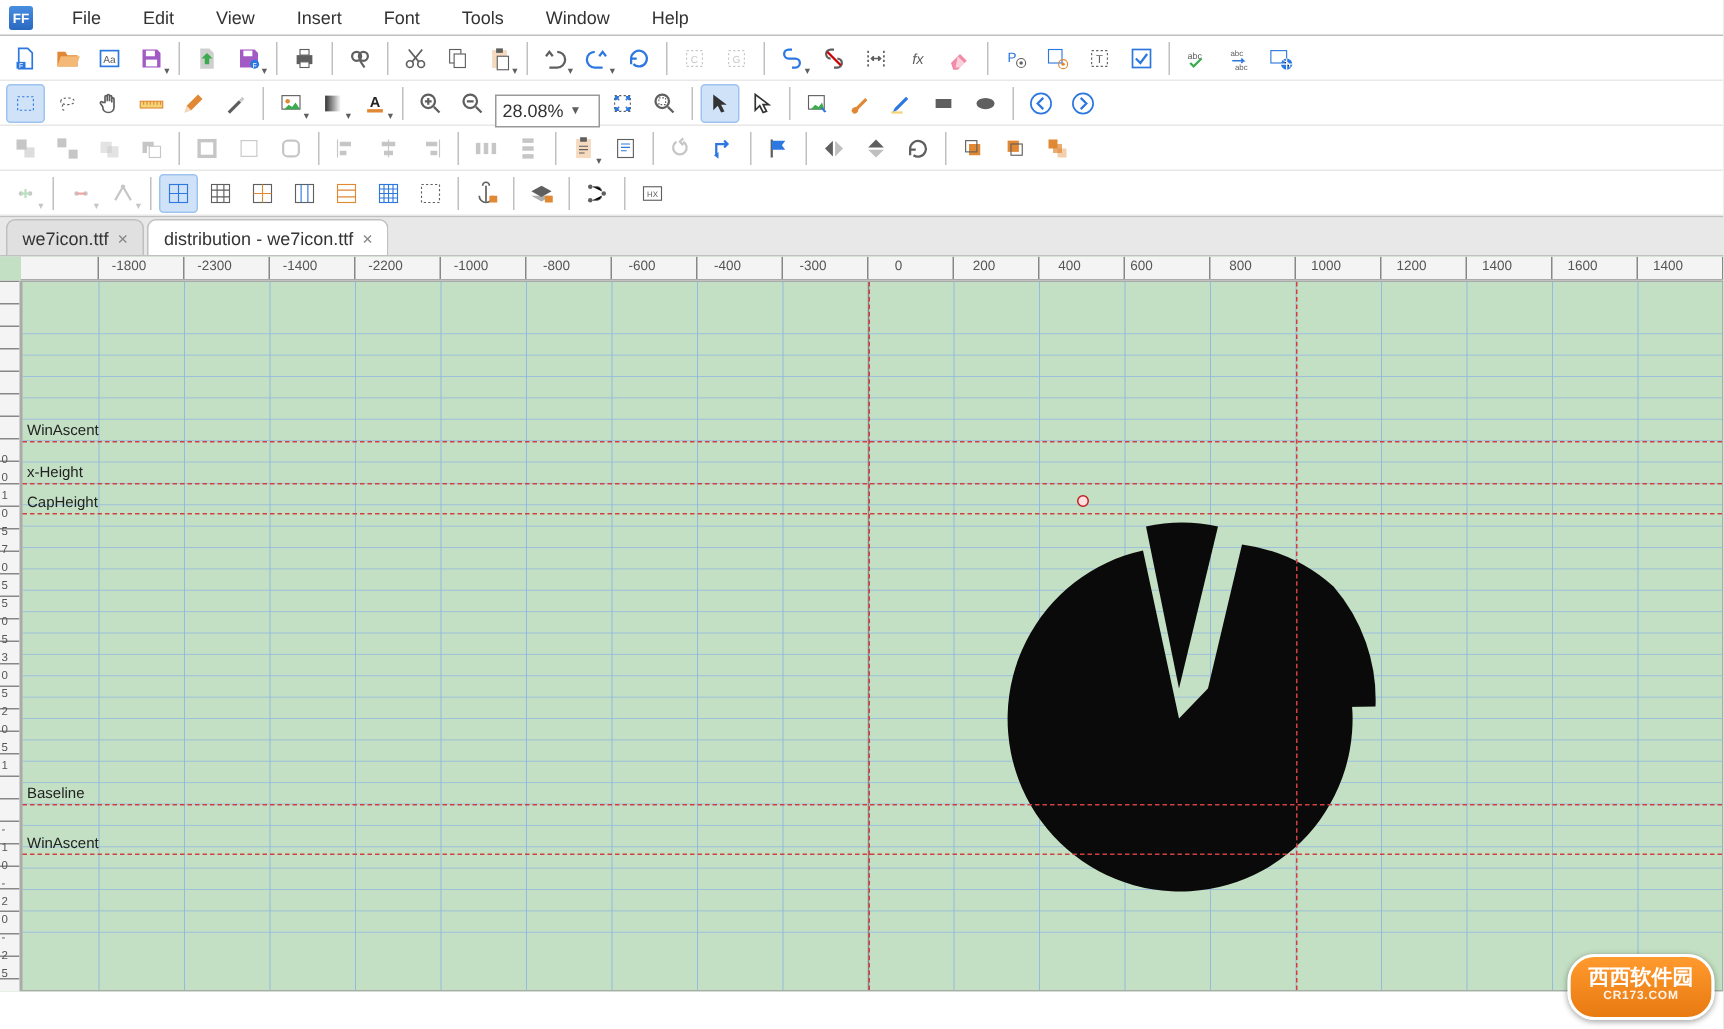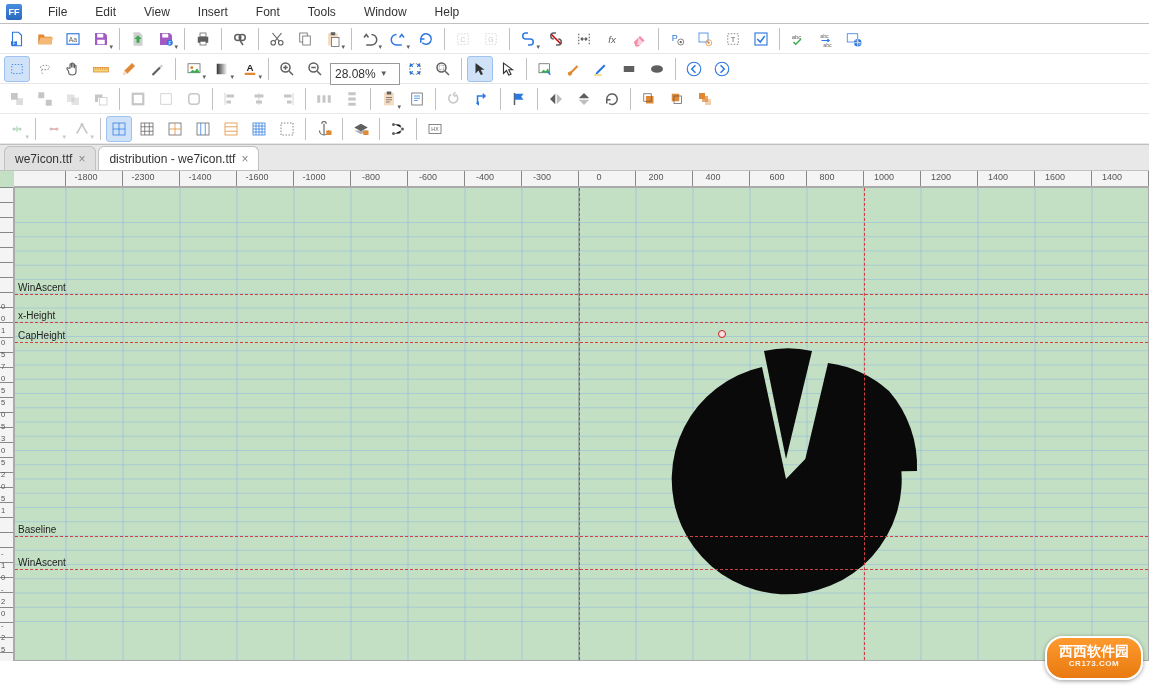--- a/index.html
+++ b/index.html
@@ -731,39 +731,39 @@
 
 <div class="canvas-wrap">
   <div class="ruler-h" id="ruler-h">
       <div class="tick" style="left: 51px;"></div>
       <div class="tick-label" style="left: 51px;">-1800</div>
       <div class="tick" style="left: 108px;"></div>
       <div class="tick-label" style="left: 108px;">-2300</div>
       <div class="tick" style="left: 165px;"></div>
       <div class="tick-label" style="left: 165px;">-1400</div>
       <div class="tick" style="left: 222px;"></div>
-      <div class="tick-label" style="left: 222px;">-1600</div>
+      <div class="tick-label" style="left: 222px;">-2200</div>
       <div class="tick" style="left: 279px;"></div>
       <div class="tick-label" style="left: 279px;">-1000</div>
       <div class="tick" style="left: 336px;"></div>
       <div class="tick-label" style="left: 336px;">-800</div>
       <div class="tick" style="left: 393px;"></div>
       <div class="tick-label" style="left: 393px;">-600</div>
       <div class="tick" style="left: 450px;"></div>
       <div class="tick-label" style="left: 450px;">-400</div>
       <div class="tick" style="left: 507px;"></div>
       <div class="tick-label" style="left: 507px;">-300</div>
       <div class="tick" style="left: 564px;"></div>
       <div class="tick-label" style="left: 564px;">0</div>
       <div class="tick" style="left: 621px;"></div>
       <div class="tick-label" style="left: 621px;">200</div>
       <div class="tick" style="left: 678px;"></div>
       <div class="tick-label" style="left: 678px;">400</div>
       <div class="tick" style="left: 735px;"></div>
-      <div class="tick-label" style="left: 742px;">600</div>
+      <div class="tick-label" style="left: 726px;">600</div>
       <div class="tick" style="left: 792px;"></div>
       <div class="tick-label" style="left: 792px;">800</div>
       <div class="tick" style="left: 849px;"></div>
       <div class="tick-label" style="left: 849px;">1000</div>
       <div class="tick" style="left: 906px;"></div>
       <div class="tick-label" style="left: 906px;">1200</div>
       <div class="tick" style="left: 963px;"></div>
       <div class="tick-label" style="left: 963px;">1400</div>
       <div class="tick" style="left: 1020px;"></div>
       <div class="tick-label" style="left: 1020px;">1600</div>

